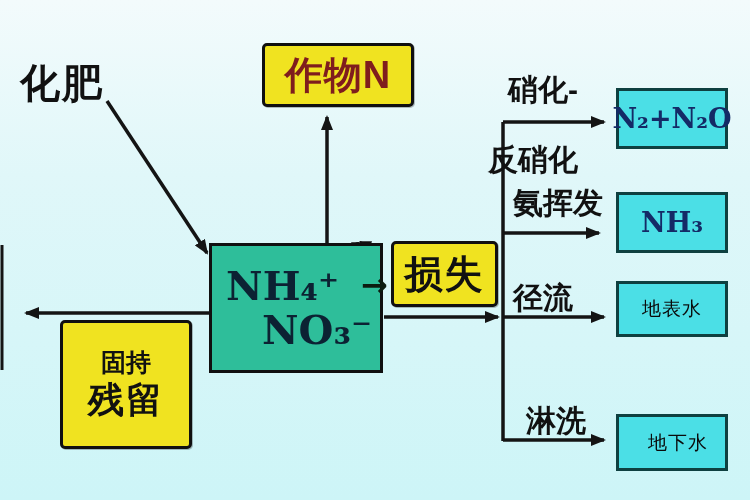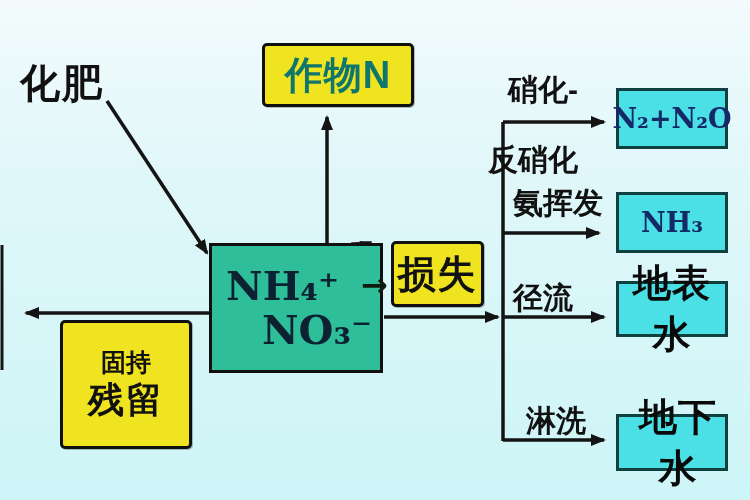--- a/index.html
+++ b/index.html
@@ -50,57 +50,57 @@
     border: 3px solid #0e4040;
   }
   .label-text {
     position: absolute;
     color: #111;
     font-weight: bold;
     white-space: pre-line;
     text-align: right;
   }
   .huafei { left: 20px; top: 56px; font-size: 40px; letter-spacing: 2px; }
-  .crop-box { left: 262px; top: 43px; width: 152px; height: 64px; font-size: 38px; font-weight: bold; color: #0f766e; letter-spacing: 1px; }
+  .crop-box { left: 262px; top: 43px; width: 152px; height: 64px; font-size: 38px; font-weight: bold; color: #7f1d1d; letter-spacing: 1px; }
   .uptake {
     left: 347px; top: 109px; height: 112px;
     writing-mode: vertical-rl; text-orientation: upright;
     font-size: 26px; line-height: 34px; letter-spacing: 0px;
   }
   .pool-box {
     left: 209px; top: 243px; width: 174px; height: 130px;
     flex-direction: column; justify-content: center;
     font-family: "DejaVu Serif", "Liberation Serif", serif;
     font-weight: bold; color: var(--dark-text);
   }
   .pool-line1 { display: flex; align-items: center; font-size: 40px; line-height: 1.1; margin-left: -14px; }
   .pool-arrow-glyph { font-family: "DejaVu Sans", sans-serif; font-size: 32px; margin-left: 22px; color: #0c1c10; }
   .pool-line2 { font-size: 40px; line-height: 1.1; margin-left: 6px; }
-  .loss-box { left: 391px; top: 241px; width: 93px; height: 66px; font-size: 38px; font-weight: bold; color: #111; letter-spacing: 2px; }
+  .loss-box { left: 391px; top: 241px; width: 107px; height: 66px; font-size: 38px; font-weight: bold; color: #111; letter-spacing: 2px; }
   .retention-box {
     left: 60px; top: 320px; width: 132px; height: 129px;
     flex-direction: column; color: #111; font-weight: bold;
   }
   .retention-line-small { font-size: 25px; line-height: 31px; }
   .retention-line-big { font-size: 36px; line-height: 44px; letter-spacing: 2px; }
   .branch-label { font-size: 30px; line-height: 35px; }
   .branch-label-1 { left: 488px; top: 37px; }
   .branch-label-2 { left: 513px; top: 185px; }
   .branch-label-3 { left: 513px; top: 280px; }
   .branch-label-4 { left: 526px; top: 403px; }
   .target-box { left: 616px; width: 112px; }
   .target-box-1 { top: 88px; height: 61px; }
   .target-box-2 { top: 192px; height: 61px; }
   .target-box-3 { top: 281px; height: 56px; }
   .target-box-4 { top: 414px; height: 57px; padding-left: 12px; }
   .chem-text {
     font-family: "DejaVu Serif", "Liberation Serif", serif;
     font-weight: bold; color: var(--navy-text); font-size: 27px;
   }
-  .water-text { font-weight: bold; color: #0a0a0a; font-size: 38px; letter-spacing: 1px; }
+  .water-text { font-weight: normal; color: #0a0a0a; font-size: 19px; letter-spacing: 1px; }
 </style>
 </head>
 <body>
 
 <div class="canvas">
 
   <svg class="arrows-layer" viewBox="0 0 750 500" xmlns="http://www.w3.org/2000/svg">
     <defs>
       <marker id="ah" markerUnits="userSpaceOnUse" markerWidth="16" markerHeight="12" refX="13" refY="6" orient="auto">
         <path d="M0,0 L15,6 L0,12 Z" fill="#141414"></path>

